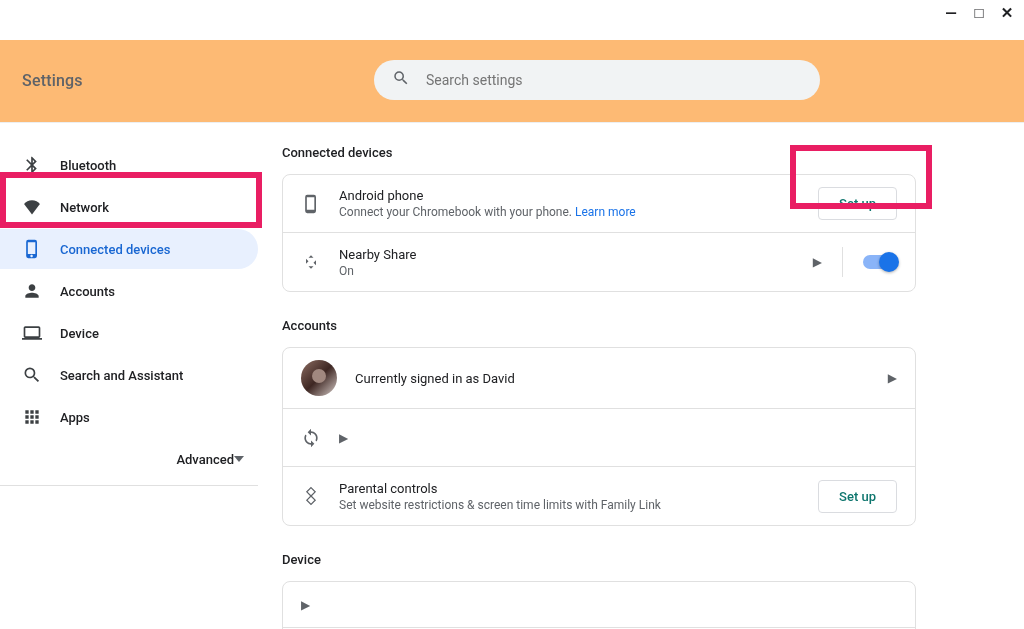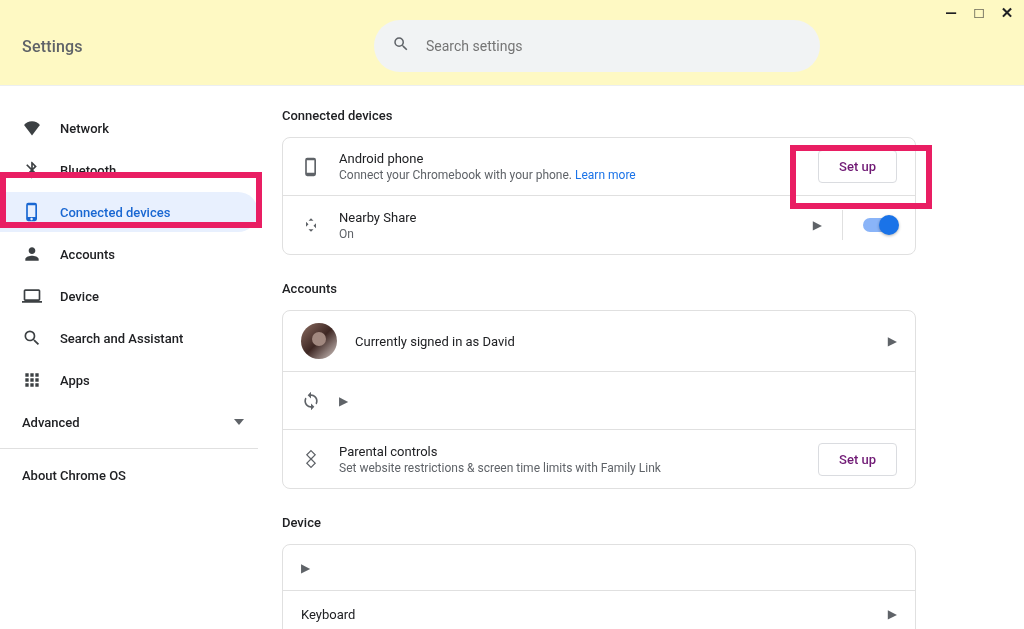--- a/index.html
+++ b/index.html
@@ -1,37 +1,37 @@
 <!DOCTYPE html>
 <html><head>
   <meta charset="utf-8">
   <style>
     * { box-sizing: border-box; margin: 0; padding: 0; font-family: Roboto, "Segoe UI", Arial, sans-serif; }
     body { background: #fff; color: #202124; width: 1024px; height: 629px; overflow: hidden; position: relative; }
 
     .window-controls { position: absolute; top: 6px; right: 10px; display: flex; gap: 14px; align-items: center; z-index: 10; }
     .wc { width: 14px; height: 14px; display: flex; align-items: center; justify-content: center; font-size: 15px; font-weight: bold; cursor: pointer; color: #202124; }
 
-    .header { display: flex; align-items: center; padding: 20px 22px 13px 22px; border-bottom: 1px solid #eceff1; background: #fef9c3; }
+    .header { display: flex; align-items: center; padding: 20px 22px 22px 22px; border-bottom: 1px solid #eceff1; background: #fdba74; margin-top: 40px; }
     .header-title { font-size: 16px; font-weight: 500; color: #5f6368; letter-spacing: .2px; }
     .search-wrap { flex: 0 0 auto; margin-left: auto; margin-right: 182px; }
-    .search-box { display: flex; align-items: center; background: #f1f3f4; border-radius: 30px; height: 52px; width: 446px; padding: 0 18px; }
+    .search-box { display: flex; align-items: center; background: #f1f3f4; border-radius: 30px; height: 40px; width: 446px; padding: 0 18px; }
     .search-box svg { width: 18px; height: 18px; fill: #5f6368; margin-right: 16px; }
     .search-box input { border: none; background: transparent; outline: none; font-size: 14px; color: #5f6368; width: 100%; }
 
     .layout { display: flex; height: calc(629px - 50px); }
 
     .sidebar { width: 280px; padding-top: 20px; padding-bottom: 20px; overflow-y: auto; }
     .nav-item { display: flex; align-items: center; height: 40px; padding-left: 22px; margin: 2px 22px 2px 0; border-radius: 0 20px 20px 0; font-size: 13px; font-weight: 500; color: #202124; cursor: pointer; }
     .nav-item .ic { width: 20px; height: 20px; margin-right: 18px; display: flex; align-items: center; justify-content: center; }
     .nav-item.active { background: #e8f0fe; color: #1967d2; }
     .nav-item.active .ic svg { fill: #1967d2; }
     .nav-item .ic svg { width: 20px; height: 20px; fill: #3c4043; }
     .nav-divider { height: 1px; background: #e0e0e0; margin: 6px 22px 6px 0; }
-    .nav-advanced { display: flex; align-items: center; justify-content: space-between; height: 40px; padding: 0 36px 0 22px; font-size: 13px; font-weight: 500; color: #202124; cursor: pointer; }
+    .nav-advanced { display: flex; align-items: center; justify-content: flex-end; height: 40px; padding: 0 36px 0 22px; font-size: 13px; font-weight: 500; color: #202124; cursor: pointer; }
     .nav-about { height: 40px; padding-left: 22px; display: flex; align-items: center; font-size: 13px; font-weight: 500; color: #202124; cursor: pointer; }
 
     .highlight-box { border: 6px solid #e91e63; position: absolute; pointer-events: none; z-index: 5; }
     .hl-nav { top: 172px; left: 0; width: 262px; height: 56px; }
     .hl-setup { top: 145px; left: 790px; width: 142px; height: 64px; }
 
     .main { flex: 1; overflow-y: auto; padding: 22px 108px 20px 2px; }
     .section-title { font-size: 13px; font-weight: 500; color: #202124; margin: 0 0 14px 0; }
     .section-title.mt { margin-top: 26px; }
 
@@ -39,21 +39,21 @@
     .row { display: flex; align-items: center; min-height: 58px; padding: 12px 18px; border-bottom: 1px solid #e0e0e0; }
     .row:last-child { border-bottom: none; }
     .row .ric { width: 20px; display: flex; align-items: center; justify-content: center; margin-right: 18px; flex-shrink: 0; }
     .row .ric svg { width: 20px; height: 20px; fill: #5f6368; }
     .row .rcontent { flex: 1; }
     .row .rtitle { font-size: 13px; color: #202124; }
     .row .rsub { font-size: 12px; color: #5f6368; margin-top: 2px; }
     .row .rsub a { color: #1a73e8; text-decoration: none; }
     .row .rtrail { display: flex; align-items: center; gap: 20px; }
 
-    .btn-outline { border: 1px solid #dadce0; background: #fff; color: #701a75; font-size: 13px; font-weight: 500; padding: 8px 20px; border-radius: 4px; cursor: pointer; }
+    .btn-outline { border: 1px solid #dadce0; background: #fff; color: #0f766e; font-size: 13px; font-weight: 500; padding: 8px 20px; border-radius: 4px; cursor: pointer; }
 
     .chevron { color: #5f6368; font-size: 12px; }
 
     .arrow-sep { width: 1px; height: 30px; background: #e0e0e0; }
 
     .toggle { width: 34px; height: 14px; background: #8ab4f8; border-radius: 10px; position: relative; cursor: pointer; }
     .toggle .knob { position: absolute; right: -2px; top: -3px; width: 20px; height: 20px; background: #1a73e8; border-radius: 50%; box-shadow: 0 1px 3px rgba(0,0,0,0.3); }
 
     .avatar { width: 36px; height: 36px; border-radius: 50%; background: linear-gradient(135deg, #8d6e63 0%, #3e2723 50%, #d7ccc8 100%); margin-right: 18px; flex-shrink: 0; overflow: hidden; display: flex; align-items: center; justify-content: center; }
     .avatar .face { width: 14px; height: 14px; background: #a1887f; border-radius: 50%; margin-top: -4px; }
@@ -86,33 +86,33 @@
   </div>
 </div>
 
 <div class="layout">
 
   <div class="sidebar">
 
     <div class="nav-item">
       <span class="ic">
           <svg viewBox="0 0 24 24">
+            <path d="M17.71 7.71L12 2h-1v7.59L6.41 5 5 6.41 10.59 12 5 17.59 6.41 19 11 14.41V22h1l5.71-5.71L13.41 12l4.3-4.29zM13 5.83l1.88 1.88L13 9.59V5.83zm1.88 10.46L13 18.17v-3.76l1.88 1.88z"></path>
+          </svg>
+        </span>
+      <span>Bluetooth</span>
+    </div>
+
+    <div class="nav-item">
+      <span class="ic">
+          <svg viewBox="0 0 24 24">
             <path d="M12 21l9.5-12.5C19.5 6 15.9 4 12 4S4.5 6 2.5 8.5L12 21z"></path>
           </svg>
         </span>
       <span>Network</span>
-    </div>
-
-    <div class="nav-item">
-      <span class="ic">
-          <svg viewBox="0 0 24 24">
-            <path d="M17.71 7.71L12 2h-1v7.59L6.41 5 5 6.41 10.59 12 5 17.59 6.41 19 11 14.41V22h1l5.71-5.71L13.41 12l4.3-4.29zM13 5.83l1.88 1.88L13 9.59V5.83zm1.88 10.46L13 18.17v-3.76l1.88 1.88z"></path>
-          </svg>
-        </span>
-      <span>Bluetooth</span>
     </div>
 
     <div class="nav-item active">
       <span class="ic">
           <svg viewBox="0 0 24 24">
             <path d="M15.5 1h-8A2.5 2.5 0 005 3.5v17A2.5 2.5 0 007.5 23h8a2.5 2.5 0 002.5-2.5v-17A2.5 2.5 0 0015.5 1zm-4 21c-.83 0-1.5-.67-1.5-1.5s.67-1.5 1.5-1.5 1.5.67 1.5 1.5-.67 1.5-1.5 1.5zm4.5-4H7V4h9v14z"></path>
           </svg>
         </span>
       <span>Connected devices</span>
     </div>
@@ -155,23 +155,20 @@
       <span>Apps</span>
     </div>
 
     <div class="nav-advanced">
       <span>Advanced</span>
       <span class="caret-down"></span>
     </div>
 
     <div class="nav-divider"></div>
 
-    <div class="nav-about">
-      <span>About Chrome OS</span>
-    </div>
   </div>
 
   <div class="main">
 
     <div class="section-title">Connected devices</div>
     <div class="card">
       <div class="row">
         <span class="ric">
             <svg viewBox="0 0 24 24">
               <path d="M15.5 1h-8A2.5 2.5 0 005 3.5v17A2.5 2.5 0 007.5 23h8a2.5 2.5 0 002.5-2.5v-17A2.5 2.5 0 0015.5 1zm.5 18H7V4h9v15z"></path>

